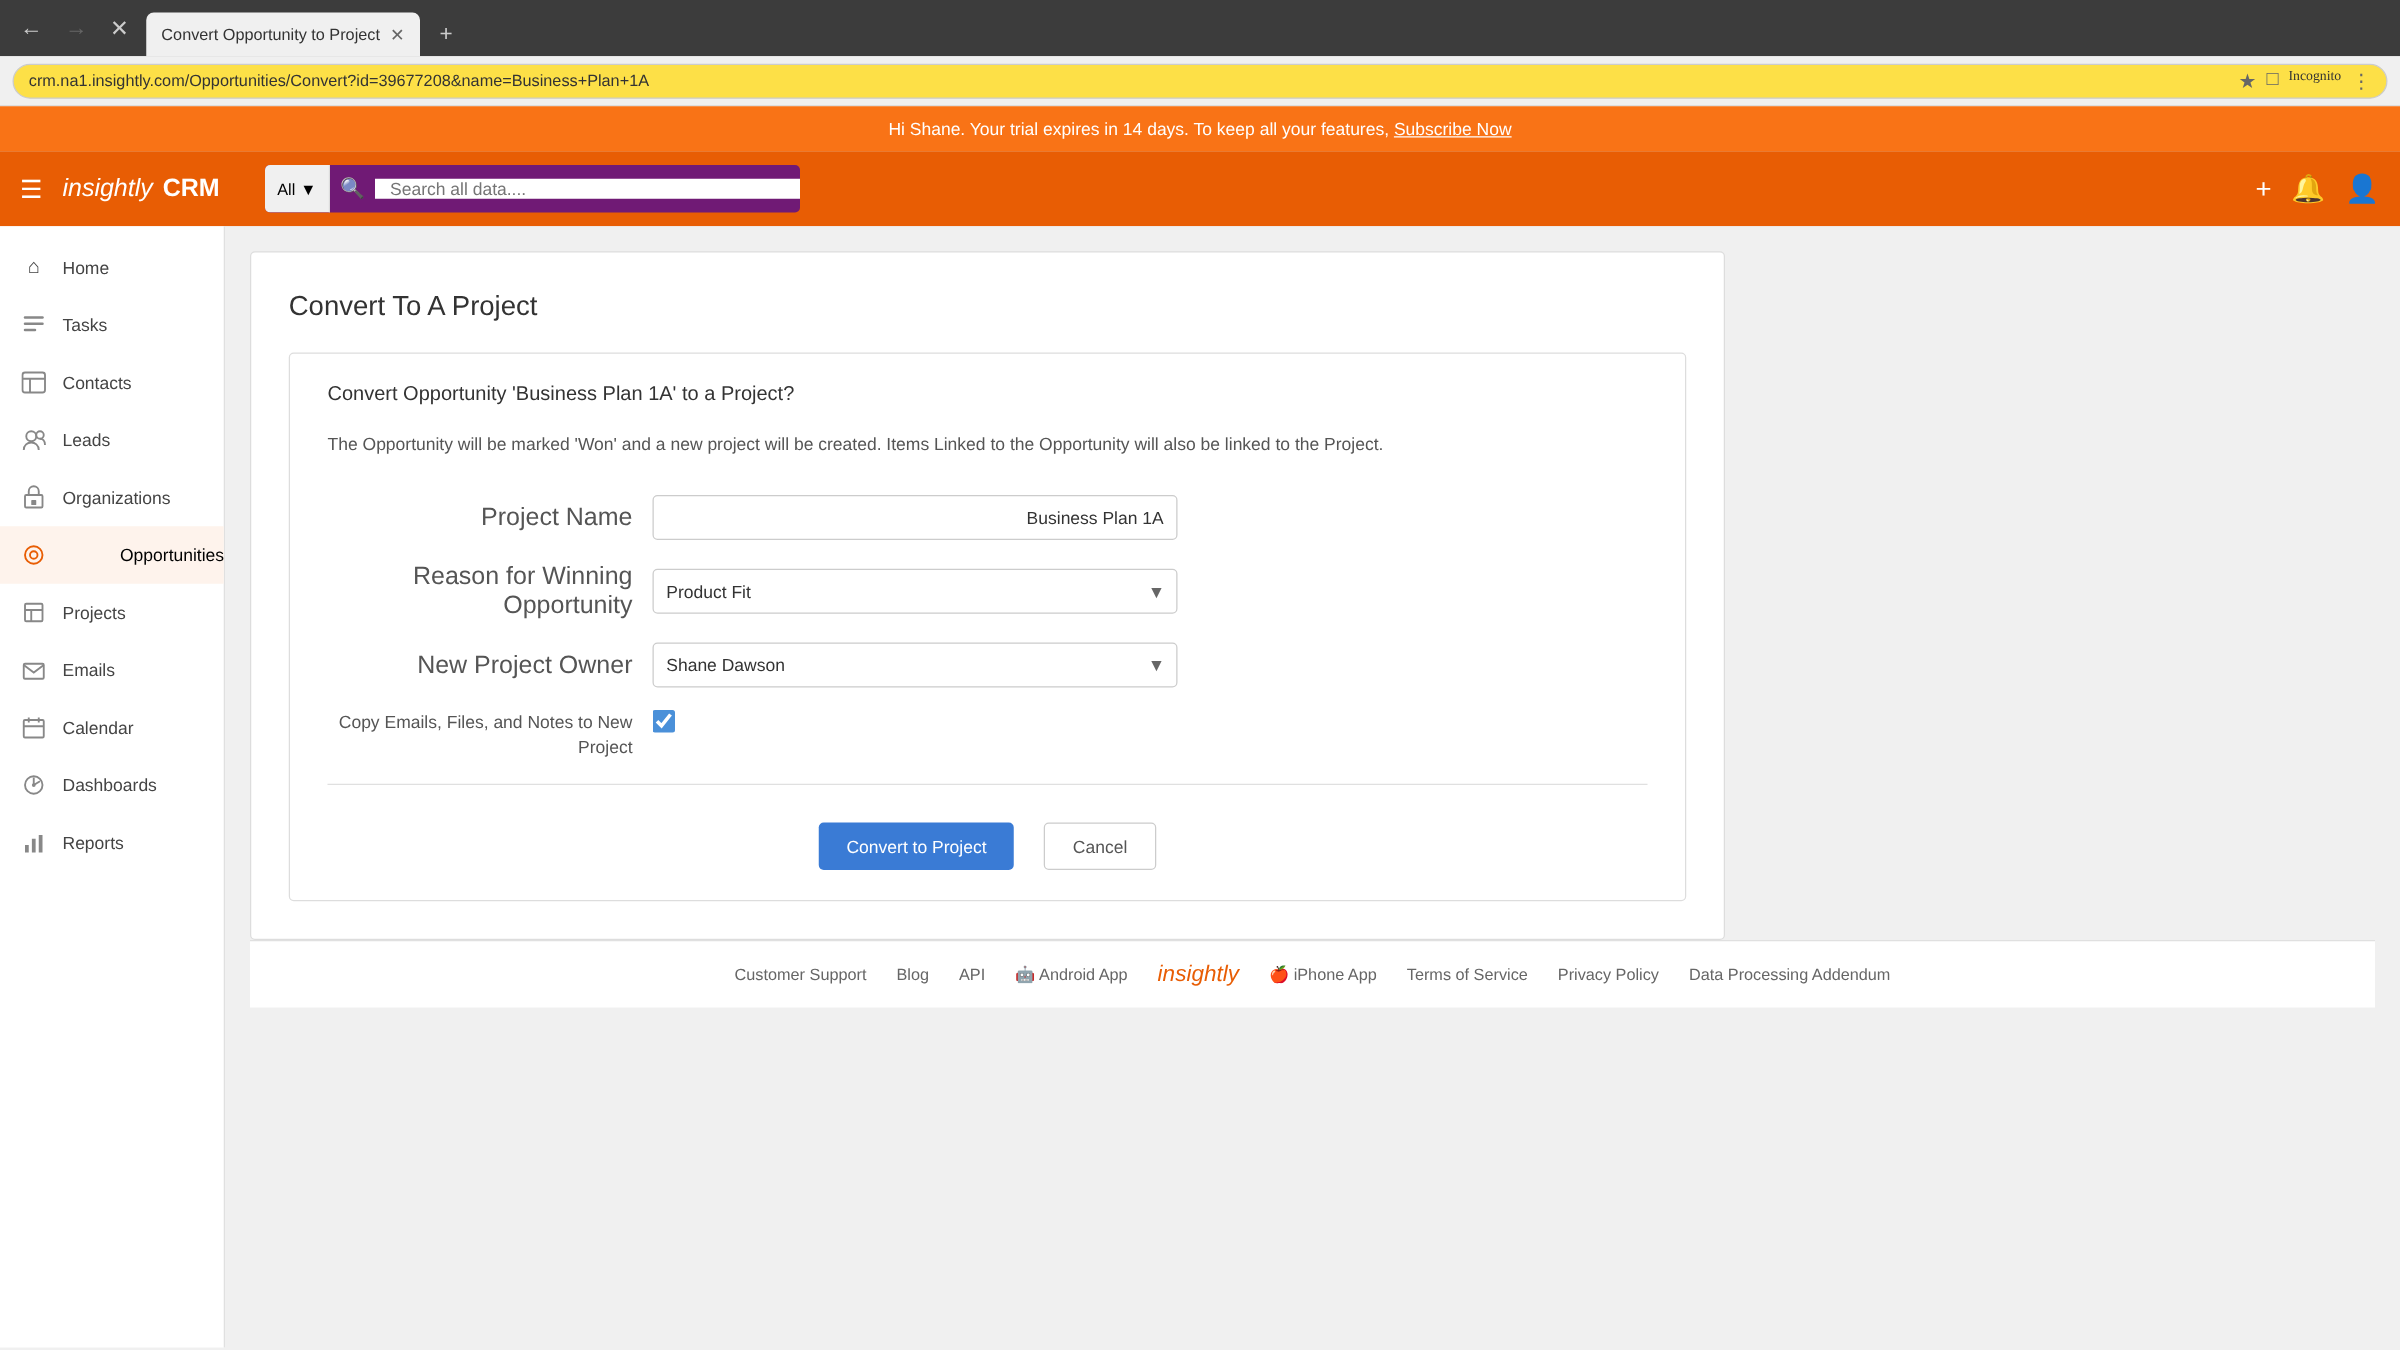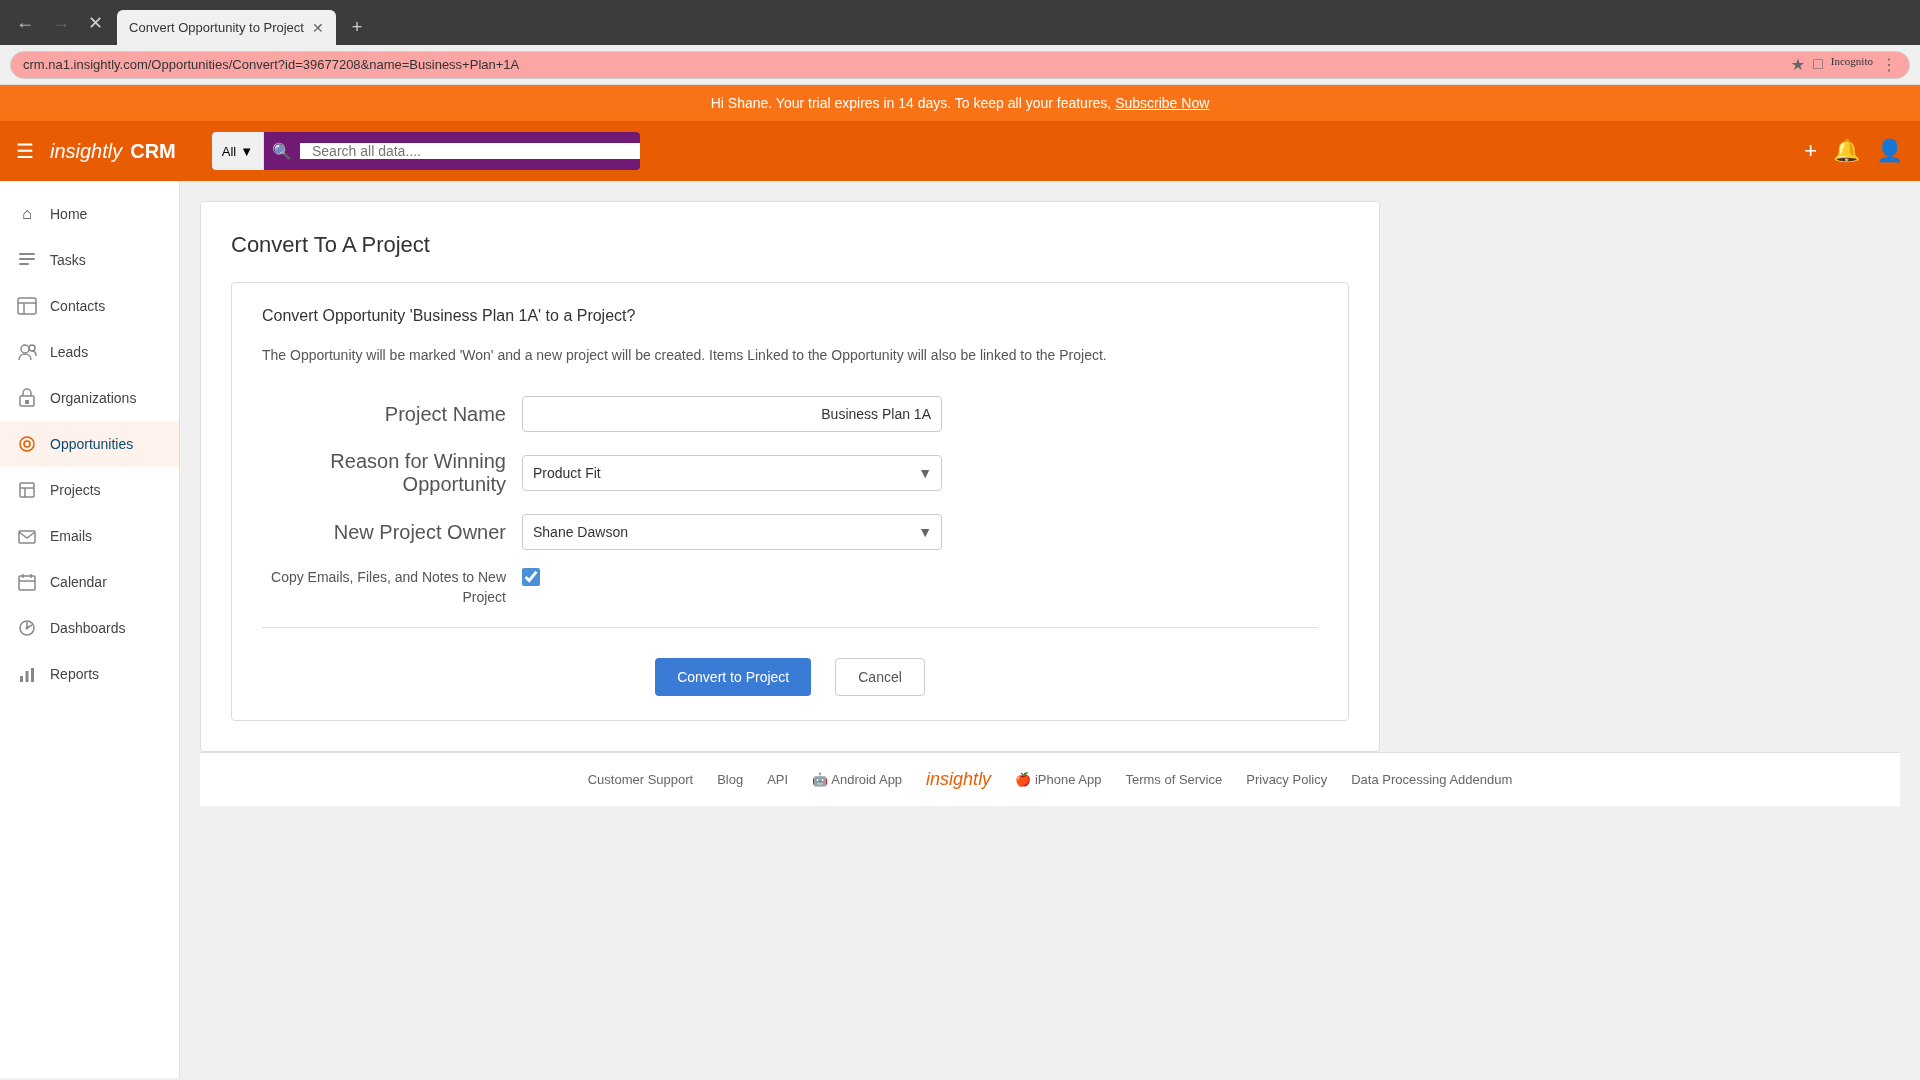--- a/index.html
+++ b/index.html
@@ -8,21 +8,21 @@
     
     .browser-chrome { background: #3c3c3c; height: 45px; display: flex; align-items: center; padding: 0 10px; gap: 8px; }
     .browser-tab { background: #f0f0f0; border-radius: 6px 6px 0 0; padding: 6px 12px; font-size: 13px; color: #333; display: flex; align-items: center; gap: 8px; min-width: 200px; height: 35px; margin-top: 10px; }
     .browser-tab .tab-close { color: #666; cursor: pointer; font-size: 14px; }
     .browser-tab-new { color: #ccc; font-size: 18px; margin-top: 10px; cursor: pointer; padding: 4px 8px; }
     .nav-buttons { display: flex; gap: 6px; }
     .nav-btn { background: none; border: none; color: #ccc; font-size: 18px; cursor: pointer; padding: 4px 6px; }
     .nav-btn:disabled { color: #666; cursor: default; }
 
     .address-bar-row { background: #f0f0f0; height: 40px; display: flex; align-items: center; padding: 0 10px; gap: 8px; border-bottom: 1px solid #ddd; }
-    .address-bar { flex: 1; height: 28px; border: 1px solid #ccc; border-radius: 14px; padding: 0 12px; font-size: 13px; background: #fca5a5; display: flex; align-items: center; justify-content: space-between; }
+    .address-bar { flex: 1; height: 28px; border: 1px solid #ccc; border-radius: 14px; padding: 0 12px; font-size: 13px; background: #fde047; display: flex; align-items: center; justify-content: space-between; }
     .address-text { color: #333; font-size: 13px; }
     .address-icons { display: flex; gap: 8px; color: #666; }
     .addr-icon { font-size: 16px; cursor: pointer; }
 
     
     .trial-banner { background: #f97316; color: white; text-align: center; padding: 10px; font-size: 14px; }
     .trial-banner a { color: white; font-weight: normal; text-decoration: underline; cursor: pointer; }
 
     
     .app-header { background: #e85d04; height: 60px; display: flex; align-items: center; padding: 0 16px; gap: 16px; }
@@ -182,21 +182,21 @@
       </span>
       <span class="sidebar-label">Organizations</span>
     </a>
     <a class="sidebar-item active">
       <span class="sidebar-icon">
         <svg width="20" height="20" viewBox="0 0 20 20">
             <circle cx="10" cy="10" r="7" fill="none" stroke="#e85d04" stroke-width="1.5"></circle>
             <circle cx="10" cy="10" r="3" fill="none" stroke="#e85d04" stroke-width="1.5"></circle>
           </svg>
       </span>
-      <span class="sidebar-label" style="color:#0c4a6e;">Opportunities</span>
+      <span class="sidebar-label" style="color:#000000;margin-left:46px;">Opportunities</span>
     </a>
     <a class="sidebar-item">
       <span class="sidebar-icon">
         <svg width="20" height="20" viewBox="0 0 20 20">
             <rect x="3" y="3" width="14" height="14" rx="1" fill="none" stroke="#888" stroke-width="1.5"></rect>
             <line x1="3" y1="8" x2="17" y2="8" stroke="#888" stroke-width="1.5"></line>
             <line x1="8" y1="8" x2="8" y2="17" stroke="#888" stroke-width="1.5"></line>
           </svg>
       </span>
       <span class="sidebar-label">Projects</span>

